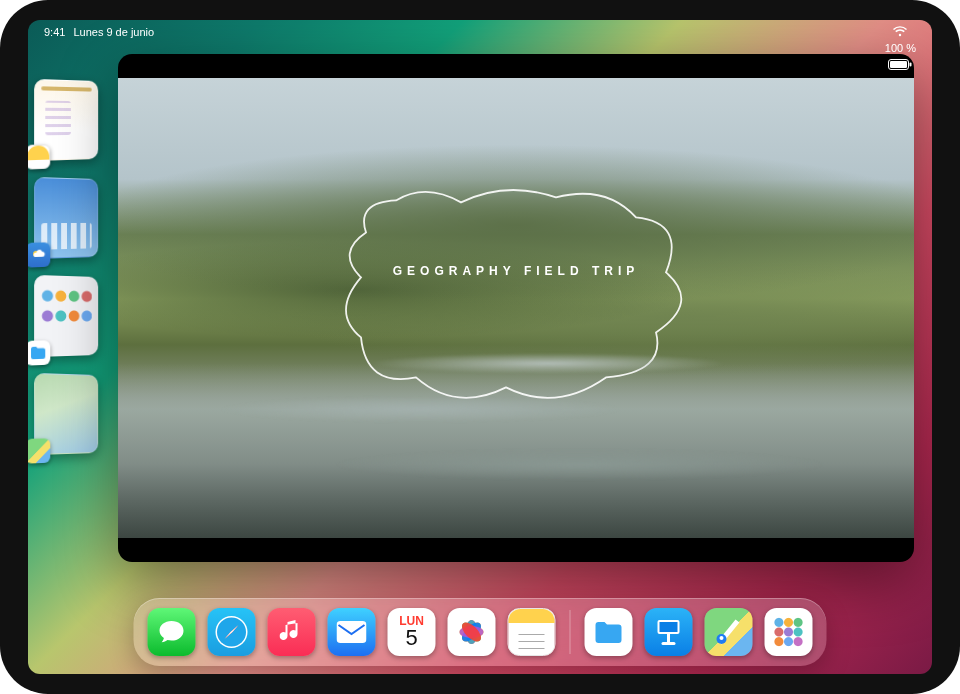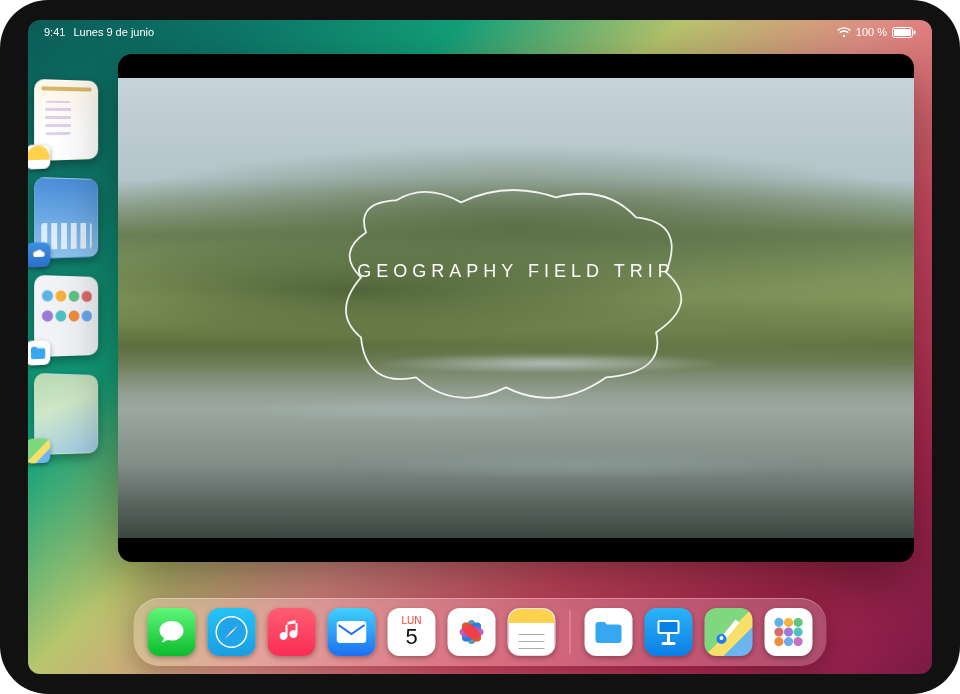--- a/index.html
+++ b/index.html
@@ -23,21 +23,21 @@
   }
   
   
   .status {
     position: absolute; top: 6px; left: 0; right: 0;
     display: flex; justify-content: space-between;
     padding: 0 16px; color: #fff; font-size: 11px; font-weight: 500;
     z-index: 50;
   }
   .status-left { display: flex; gap: 8px; }
-  .status-right { display: flex; align-items: center; gap: 5px; }
+  .status-right { display: flex; align-items: center; gap: 5px; flex-direction: column; }
   
   
   .stage {
     position: absolute; left: 6px; top: 60px;
     width: 72px; display: flex; flex-direction: column; gap: 18px;
     z-index: 10;
   }
   .stage-item {
     width: 66px; height: 80px; position: relative;
     transform: perspective(300px) rotateY(14deg);
@@ -100,21 +100,21 @@
   .slide::after {
     content:""; position:absolute; left:10%; right:10%; top:58%; height:40%;
     background:
       radial-gradient(ellipse 40% 8% at 55% 10%, rgba(190,200,200,.85), transparent 70%),
       radial-gradient(ellipse 45% 10% at 35% 35%, rgba(165,178,176,.8), transparent 70%),
       radial-gradient(ellipse 55% 12% at 60% 65%, rgba(140,155,150,.75), transparent 70%);
     filter: blur(1px);
   }
   .slide-overlay { position:relative; text-align:center; color:#fff; top:-10%; }
   .slide-title { font-size: 84px; font-weight:300; letter-spacing: 10px; line-height:1; }
-  .slide-sub { font-size: 18px; font-weight:400; letter-spacing: 5px; margin-top: 18px; }
+  .slide-sub { font-size: 12px; font-weight:700; letter-spacing: 5px; margin-top: 18px; }
   .outline {
     position:absolute; width:420px; height:260px; top:50%; left:50%;
     transform:translate(-50%,-56%);
     pointer-events:none;
   }
   
   
   .dock {
     position:absolute; bottom:8px; left:50%; transform:translateX(-50%);
     background: rgba(255,255,255,.20);
@@ -139,21 +139,21 @@
   .ic-mail     { background: linear-gradient(180deg,#3fd1ff,#1d6ff1); }
   .ic-cal      { background: #fff; color:#222; flex-direction:column; }
   .ic-photos   { background:#fff; }
   .ic-notes    { background: linear-gradient(180deg,#fff 68%,#fff); border:1px solid #e6e6e6; }
   .ic-files    { background:#fff; }
   .ic-keynote  { background: linear-gradient(180deg,#2bb3f7,#0a7fe6); }
   .ic-maps     { background: linear-gradient(135deg,#7fd77f 0 50%,#f6e06a 50% 70%,#6bb6f0 70%); }
   .ic-weather  { background: linear-gradient(180deg,#3a8fe0,#2e6ecb); }
   .ic-appgrid  { background:#fff; }
   
-  .cal-dow { font-size:10px; font-weight:400; color:#ff3b30; letter-spacing:0; line-height:1; }
+  .cal-dow { font-size:12px; font-weight:700; color:#ff3b30; letter-spacing:0; line-height:1; }
   .cal-day { font-size:22px; font-weight:400; color:#111; line-height:1; }
   
   .notes-top { position:absolute; top:0; left:0; right:0; height:14px; background:#ffd24d; border-radius:12px 12px 0 0; }
   .notes-lines { position:absolute; top:20px; left:10px; right:10px; height:20px;
     background: repeating-linear-gradient(0deg,#aaa 0 1px, transparent 1px 7px); }
   
   .appgrid-dots { width:32px; height:32px;
     background:
       radial-gradient(circle at 20% 20%, #5fb2e6 4px, transparent 5px),
       radial-gradient(circle at 50% 20%, #f7b23c 4px, transparent 5px),

